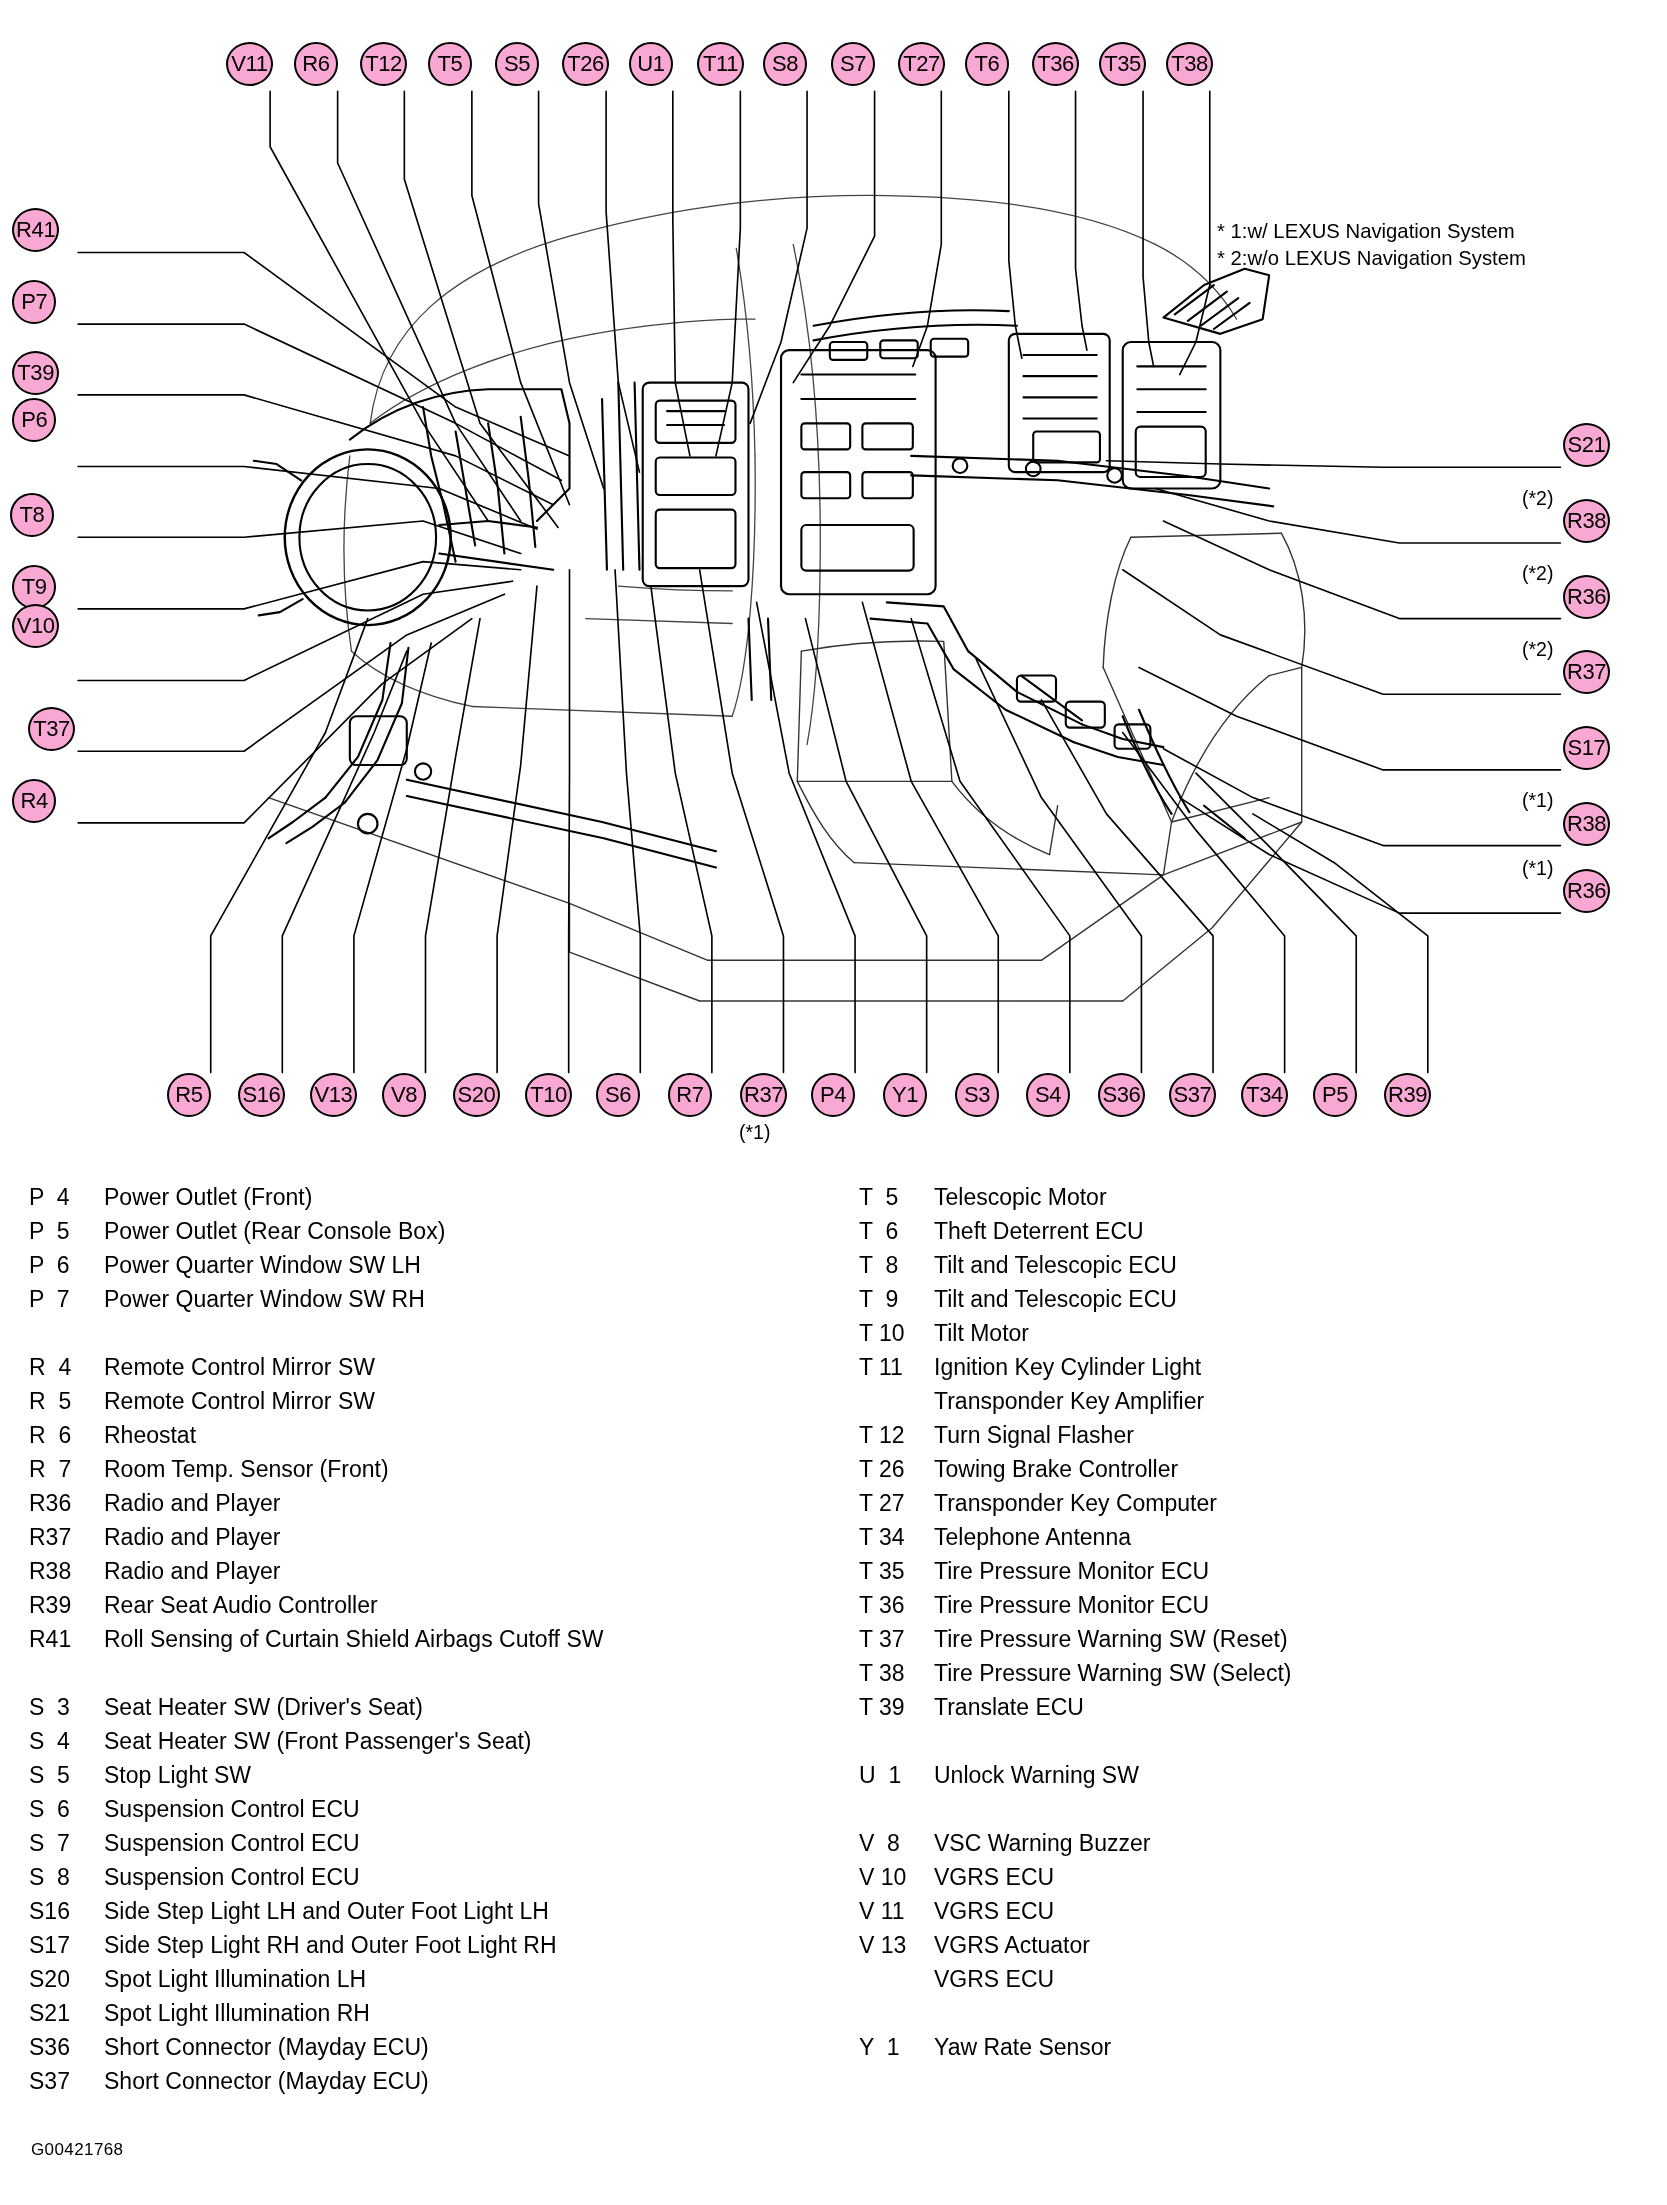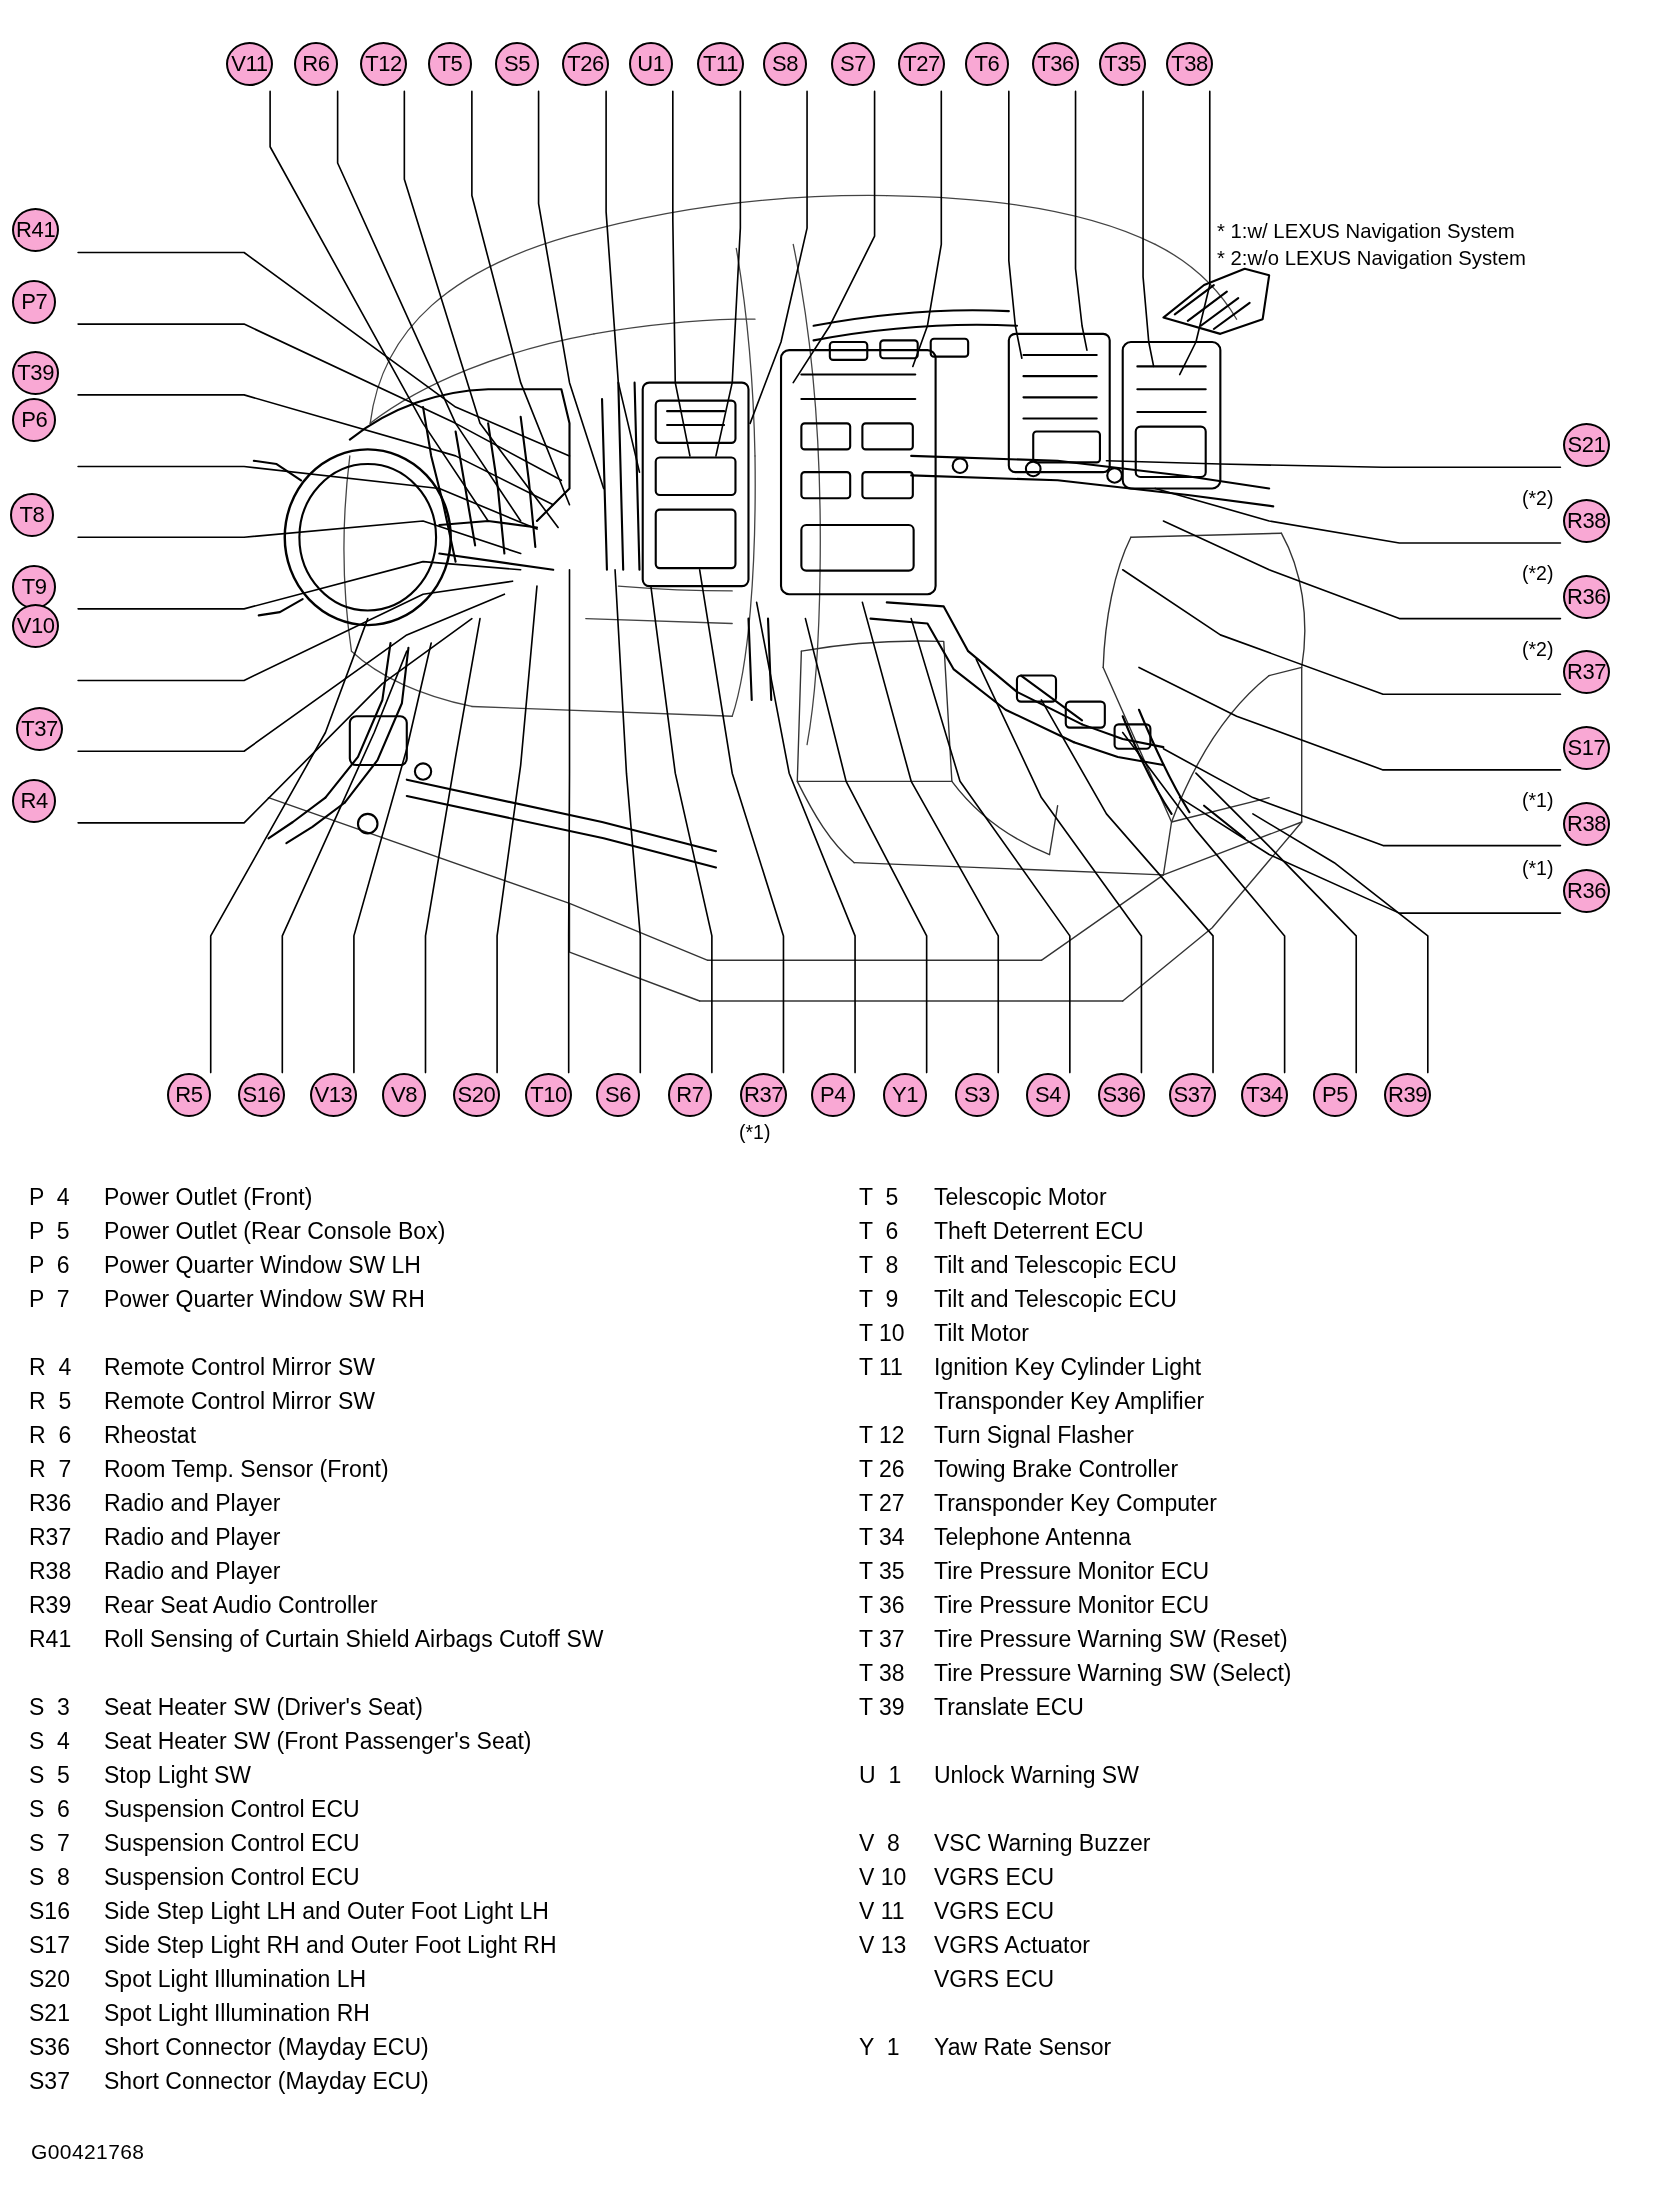--- a/index.html
+++ b/index.html
@@ -90,21 +90,21 @@
     flex: 1;
     font-size: 23px;
   }
   .legend-cont .legend-code { visibility: hidden; }
   .legend-gap { height: 34px; }
 
   #footer-code {
     position: absolute;
     left: 31px;
     top: 2140px;
-    font-size: 21px;
+    font-size: 17px;
     letter-spacing: 0.4px;
   }
 </style>
 </head>
 <body>
 
 <div id="diagram-area">
 
   <svg id="diagram-svg" viewBox="0 0 2049 1430">
     <g fill="none" stroke="#000" stroke-width="2.2" stroke-linejoin="round" stroke-linecap="round">
@@ -332,21 +332,21 @@
       <div class="bubble wide" style="left: 1032px; top: 42px;">T36</div>
       <div class="bubble wide" style="left: 1099px; top: 42px;">T35</div>
       <div class="bubble wide" style="left: 1166px; top: 42px;">T38</div>
       <div class="bubble wide" style="left: 12.2px; top: 208px;">R41</div>
       <div class="bubble" style="left: 12.2px; top: 280px;">P7</div>
       <div class="bubble wide" style="left: 12.2px; top: 351px;">T39</div>
       <div class="bubble" style="left: 12.2px; top: 398px;">P6</div>
       <div class="bubble" style="left: 10px; top: 493px;">T8</div>
       <div class="bubble" style="left: 12.2px; top: 565px;">T9</div>
       <div class="bubble wide" style="left: 12.2px; top: 604px;">V10</div>
-      <div class="bubble wide" style="left: 16px; top: 707px;">T37</div>
+      <div class="bubble wide" style="left: 28px; top: 707px;">T37</div>
       <div class="bubble" style="left: 12.2px; top: 779px;">R4</div>
       <div class="bubble wide" style="left: 1563px; top: 423px;">S21</div>
       <div class="bubble wide" style="left: 1563px; top: 499px;">R38</div>
       <div class="note-star" style="left: 1522px; top: 487px;">(*2)</div>
       <div class="bubble wide" style="left: 1563px; top: 575px;">R36</div>
       <div class="note-star" style="left: 1522px; top: 562px;">(*2)</div>
       <div class="bubble wide" style="left: 1563px; top: 650px;">R37</div>
       <div class="note-star" style="left: 1522px; top: 638px;">(*2)</div>
       <div class="bubble wide" style="left: 1563px; top: 726px;">S17</div>
       <div class="bubble wide" style="left: 1563px; top: 802px;">R38</div>

